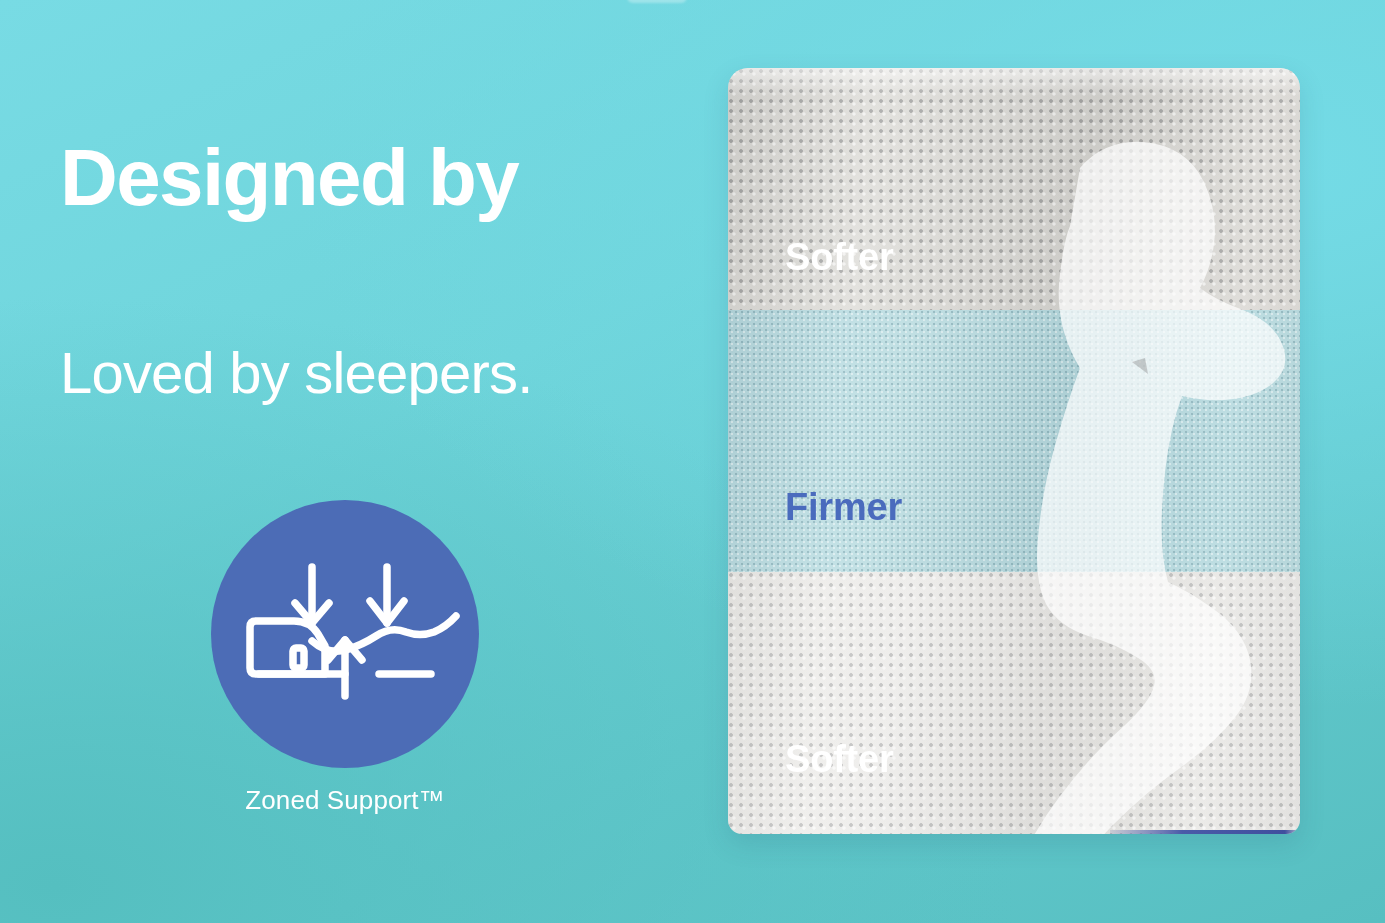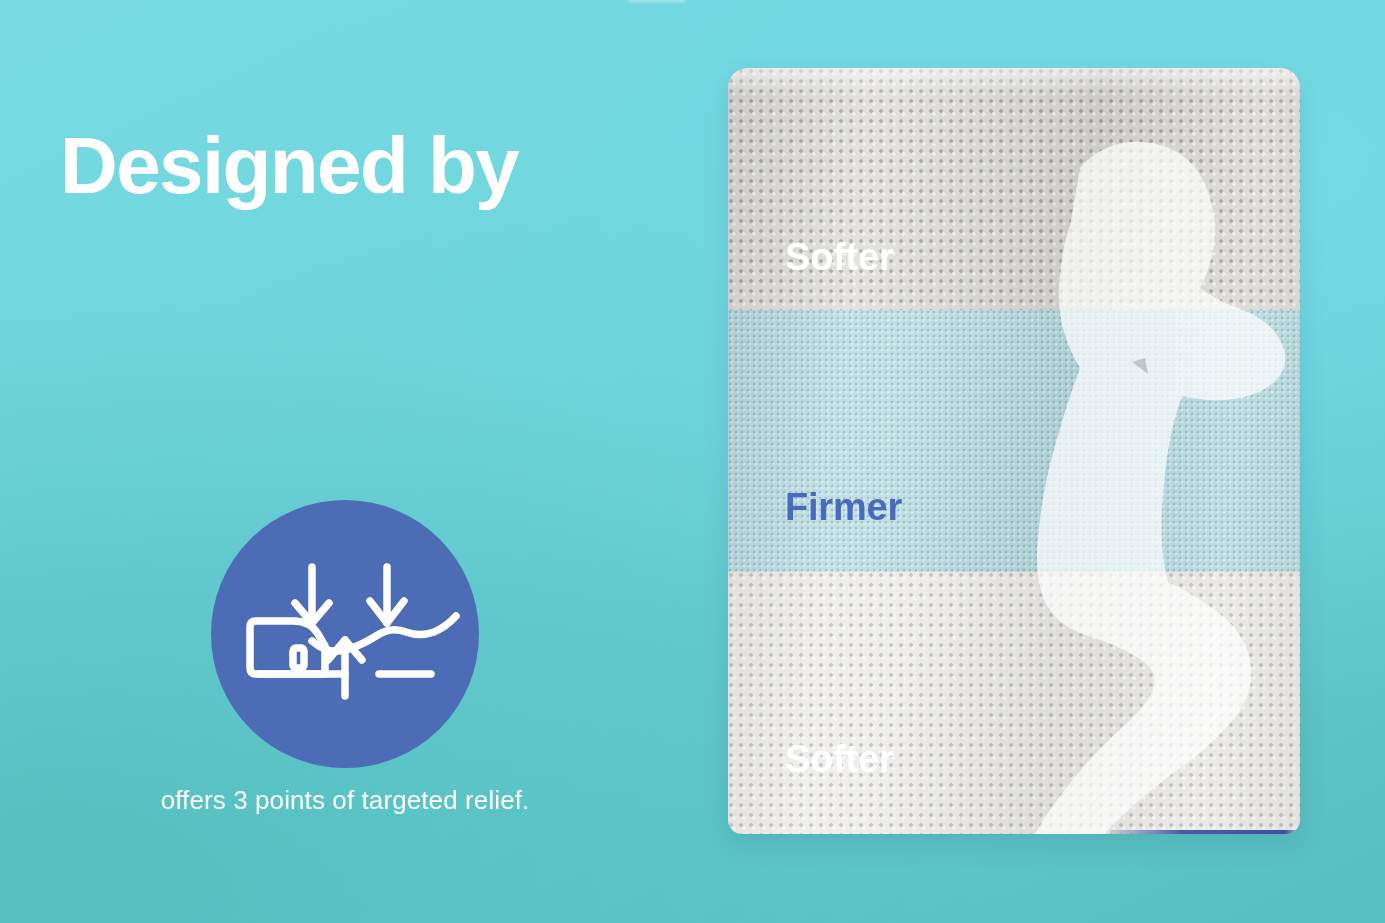--- a/index.html
+++ b/index.html
@@ -39,21 +39,21 @@
 
   #headline {
     position:absolute; left:60px; top:121px;
     width:600px;
     color:#ffffff;
     font-size:80px;
     font-weight:bold;
     line-height:1.12;
     letter-spacing:-1.6px;
   }
-  #headline .hl-line { display:block; white-space:nowrap; }
+  #headline .hl-line { display:block; white-space:nowrap;margin-top:12px; }
 
   #subhead {
     position:absolute; left:60px; top:341px;
     color:#ffffff;
     font-size:58px;
     font-weight:400;
     line-height:1.12;
     letter-spacing:-0.8px;
     white-space:nowrap;
   }
@@ -181,20 +181,21 @@
 <div id="stage">
 
   <div id="top-sliver"></div>
 
   <div id="left-col">
 
     <h1 id="headline">
       <span class="hl-line">Designed by</span>
     </h1>
 
+    <div id="subhead">Loved by sleepers.</div>
 
     <div id="badge">
       <svg viewBox="0 0 268 268">
         <g fill="none" stroke="#ffffff" stroke-width="7.5" stroke-linecap="round" stroke-linejoin="round">
 
           <path d="M45 121 h38 q16 0 24 13 l7 12 v28 h-69 q-6 0-6-6 v-41 q0-6 6-6 z"></path>
 
           <rect x="82" y="148" width="11" height="20" rx="3"></rect>
 
           <path d="M101 141 q16 14 34 9 q16 -5 30 -14 q15 -10 30 -4 q14 5 28 0 q12 -5 22 -16"></path>
@@ -215,21 +216,21 @@
 
           <g>
             <path d="M134 196 v-56"></path>
             <path d="M117 160 l17 -20 l17 20"></path>
           </g>
         </g>
       </svg>
     </div>
 
     <div id="caption">
-      <span class="cap-line">offers 3 points of targeted relief.</span>
+      <span class="cap-line">Zoned Support™</span>
     </div>
 
   </div>
 
   <div id="mattress">
 
     <div class="zone" id="zone-top">
       <div class="tex-dots"></div>
     </div>
 

